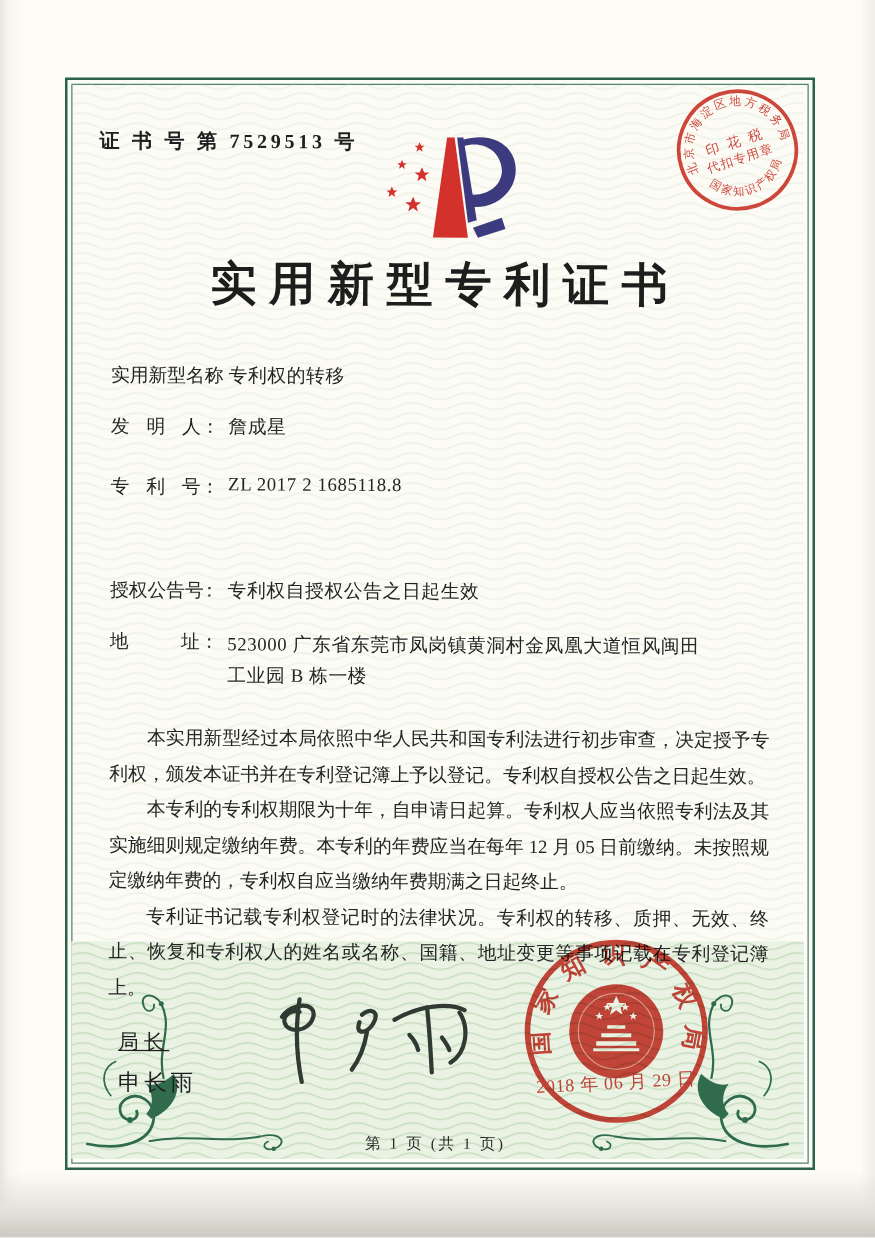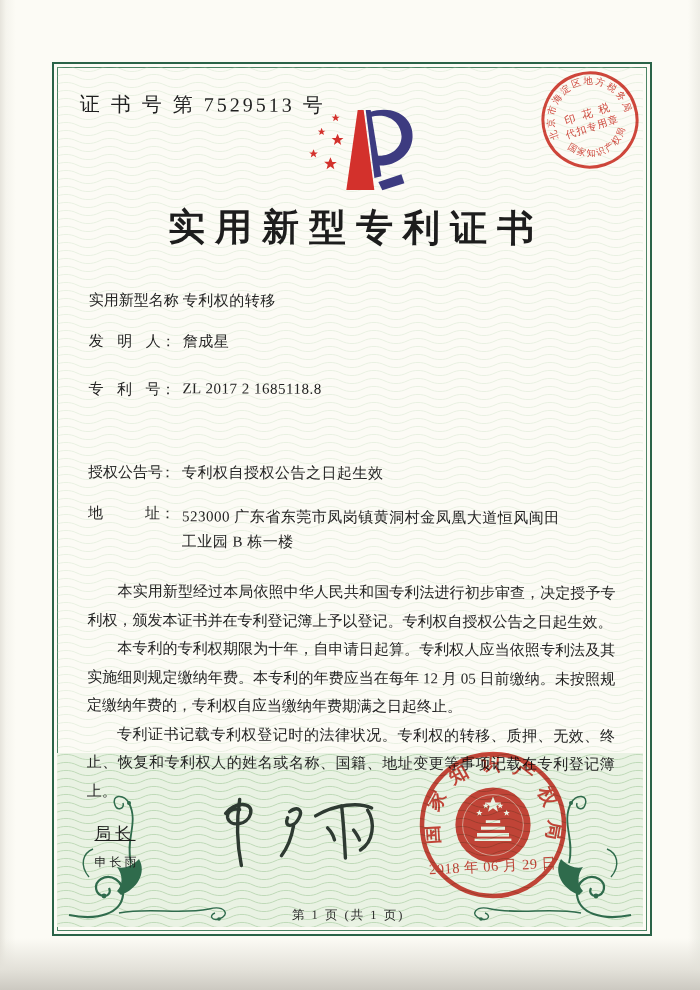--- a/index.html
+++ b/index.html
@@ -12,35 +12,35 @@
   .page{position:absolute;inset:0;
     background:linear-gradient(90deg,#e6e4dc 0,#f5f4ed 6px,#fcfbf5 16px 688px,#efeee7 699px);}
   .edge-bottom{position:absolute;left:0;right:0;bottom:0;height:52px;
     background:linear-gradient(180deg,rgba(252,251,245,0) 0,#e3e1d9 60%,#ccc9c1 100%);}
   .frame{position:absolute;left:52px;top:62px;width:596px;height:870px;
     border:2px solid #2a6348;}
   .frame-inner{position:absolute;inset:3px;border:1px solid #4c8465;}
   .sheet{position:absolute;inset:0;transform:rotate(0.25deg);}
   svg{display:block;}
   .bg-svg{position:absolute;left:55px;top:65px;pointer-events:none;}
-  .cert-no{position:absolute;left:78px;top:92px;font-size:20px;letter-spacing:3px;color:#1f1f1f;}
+  .cert-no{position:absolute;left:78px;top:104px;font-size:16px;letter-spacing:3px;color:#1f1f1f;font-weight:bold;}
   .logo{position:absolute;left:298px;top:104px;}
   .title{position:absolute;left:52px;top:203px;width:596px;text-align:center;
     font-size:37px;font-weight:bold;letter-spacing:10px;padding-left:10px;box-sizing:border-box;color:#1d1d1d;}
   .row{position:absolute;left:88px;font-size:15px;color:#242424;white-space:nowrap;}
   .flabel{display:inline-block;width:72px;text-align:justify;text-align-last:justify;vertical-align:top;}
   .colon{display:inline-block;vertical-align:top;margin-right:7px;}
   .fvalue{display:inline-block;vertical-align:top;letter-spacing:0.5px;}
   .addr-val{display:inline-block;vertical-align:top;white-space:normal;width:450px;line-height:25px;letter-spacing:0.5px;}
   .pair2{position:absolute;left:300px;top:0;white-space:nowrap;}
   .flabel2{display:inline-block;width:80px;text-align:justify;text-align-last:justify;vertical-align:top;}
   .bodytext{position:absolute;left:88px;top:578px;width:528px;}
   .bodytext p{margin:0;font-size:15px;line-height:28.5px;text-indent:2em;text-align:justify;color:#242424;}
   .dir-title{position:absolute;left:96px;top:824px;font-size:16.5px;letter-spacing:4px;color:#1f1f1f;text-decoration:underline;}
-  .dir-name{position:absolute;left:96px;top:855px;font-size:12px;letter-spacing:3px;color:#1f1f1f;}
+  .dir-name{position:absolute;left:96px;top:855px;font-size:18px;letter-spacing:3px;color:#1f1f1f;}
   .sig{position:absolute;left:205px;top:786px;}
   .seal{position:absolute;mix-blend-mode:multiply;opacity:0.93;}
   .seal-tax{left:538px;top:68px;}
   .seal-issuer{left:408px;top:740px;}
   .footer{position:absolute;left:52px;top:907px;width:596px;text-align:center;
     font-size:12.5px;letter-spacing:2px;color:#2c2c2c;}
 </style>
 </head>
 <body>
 

